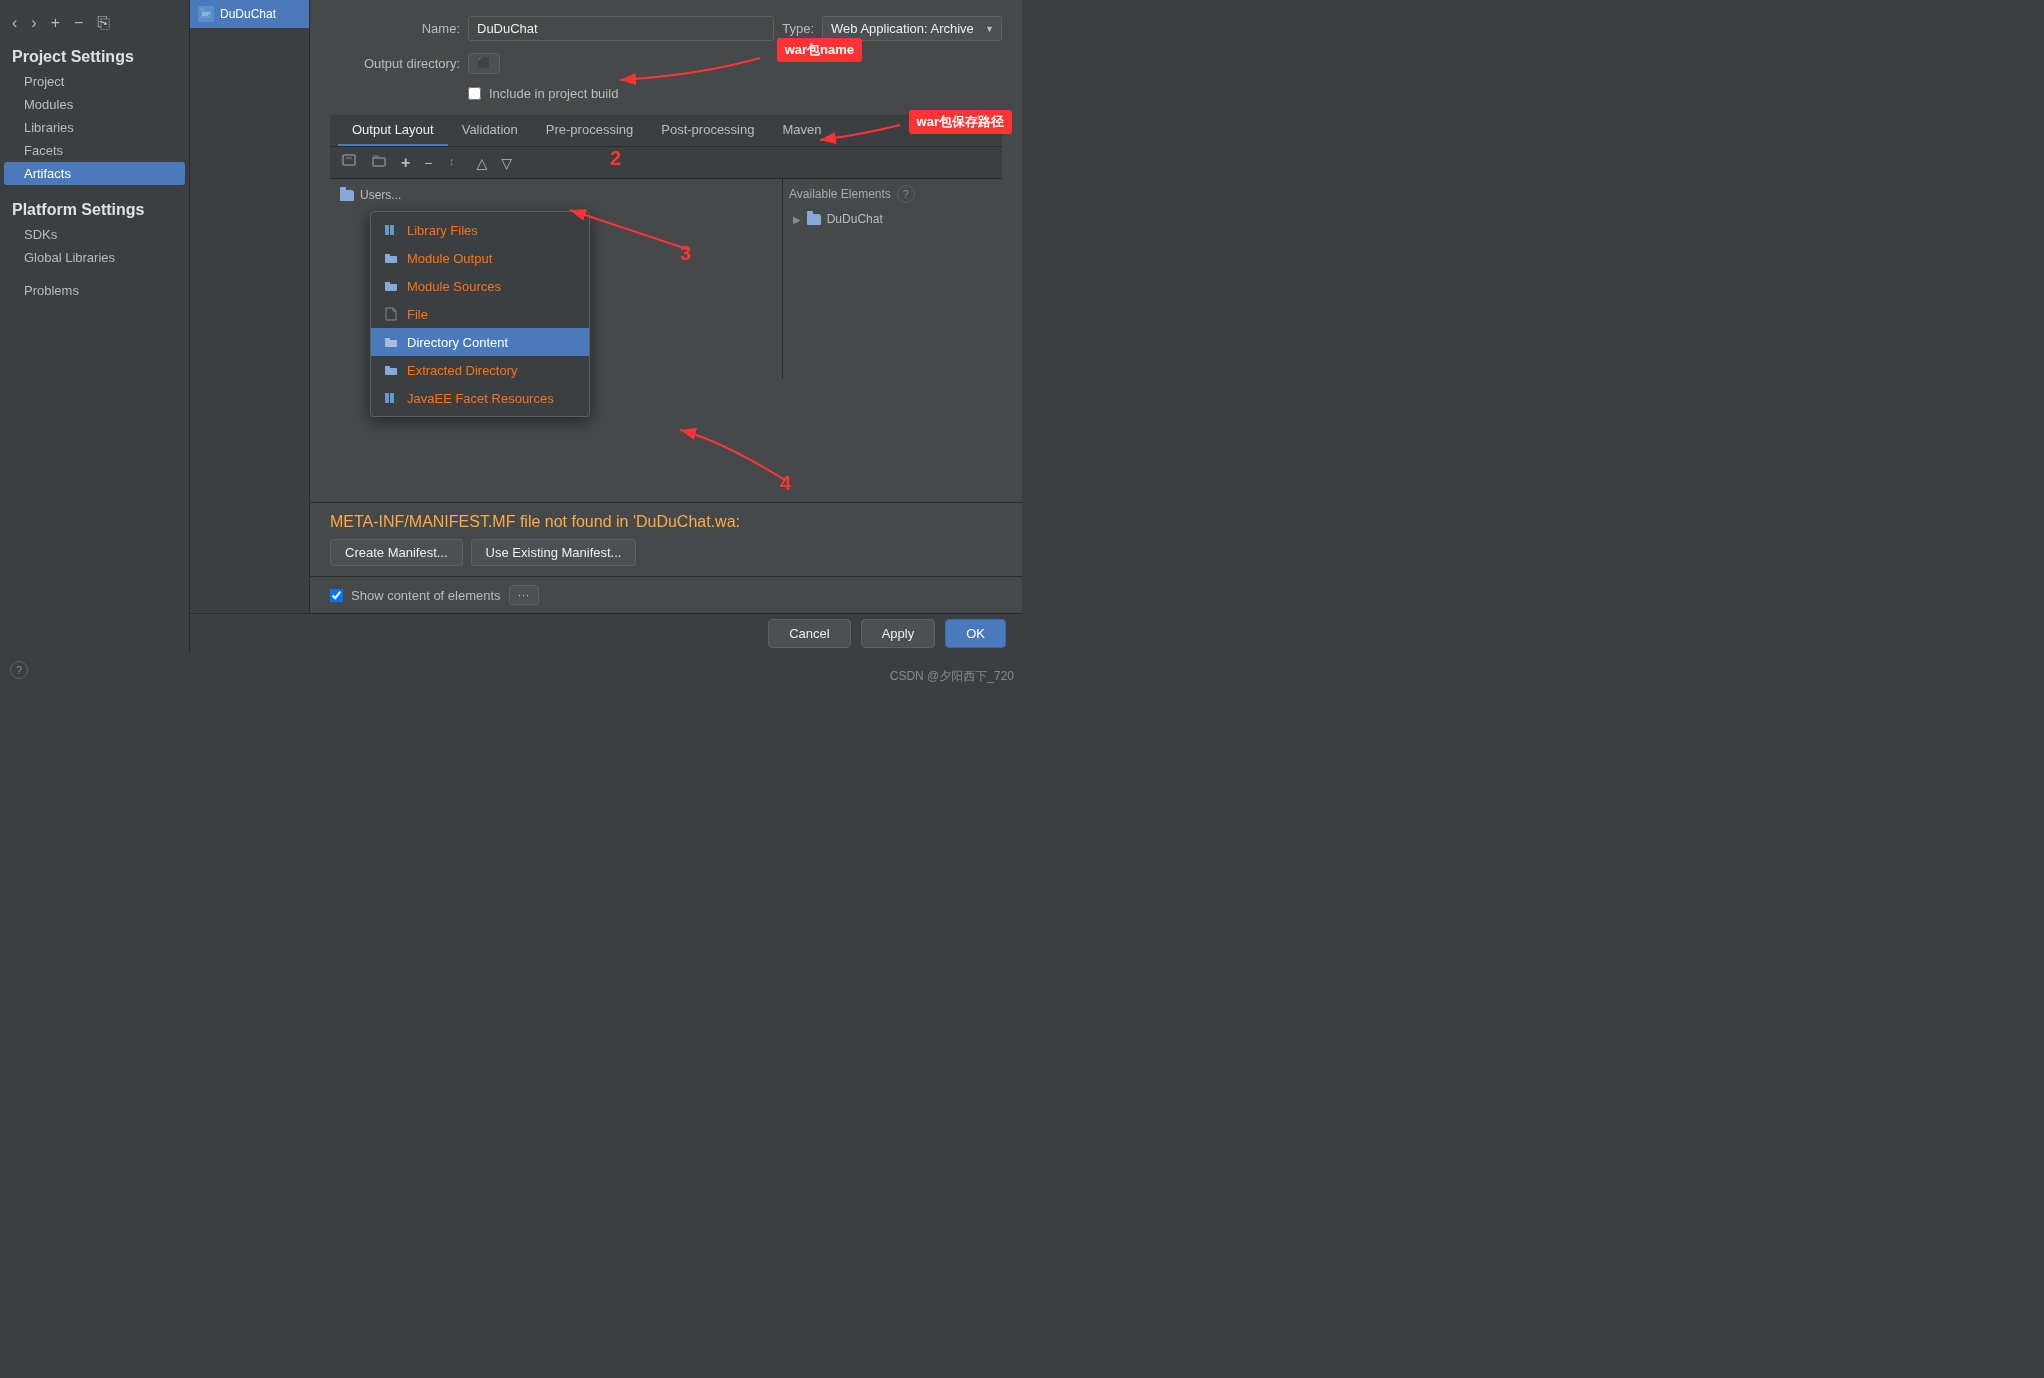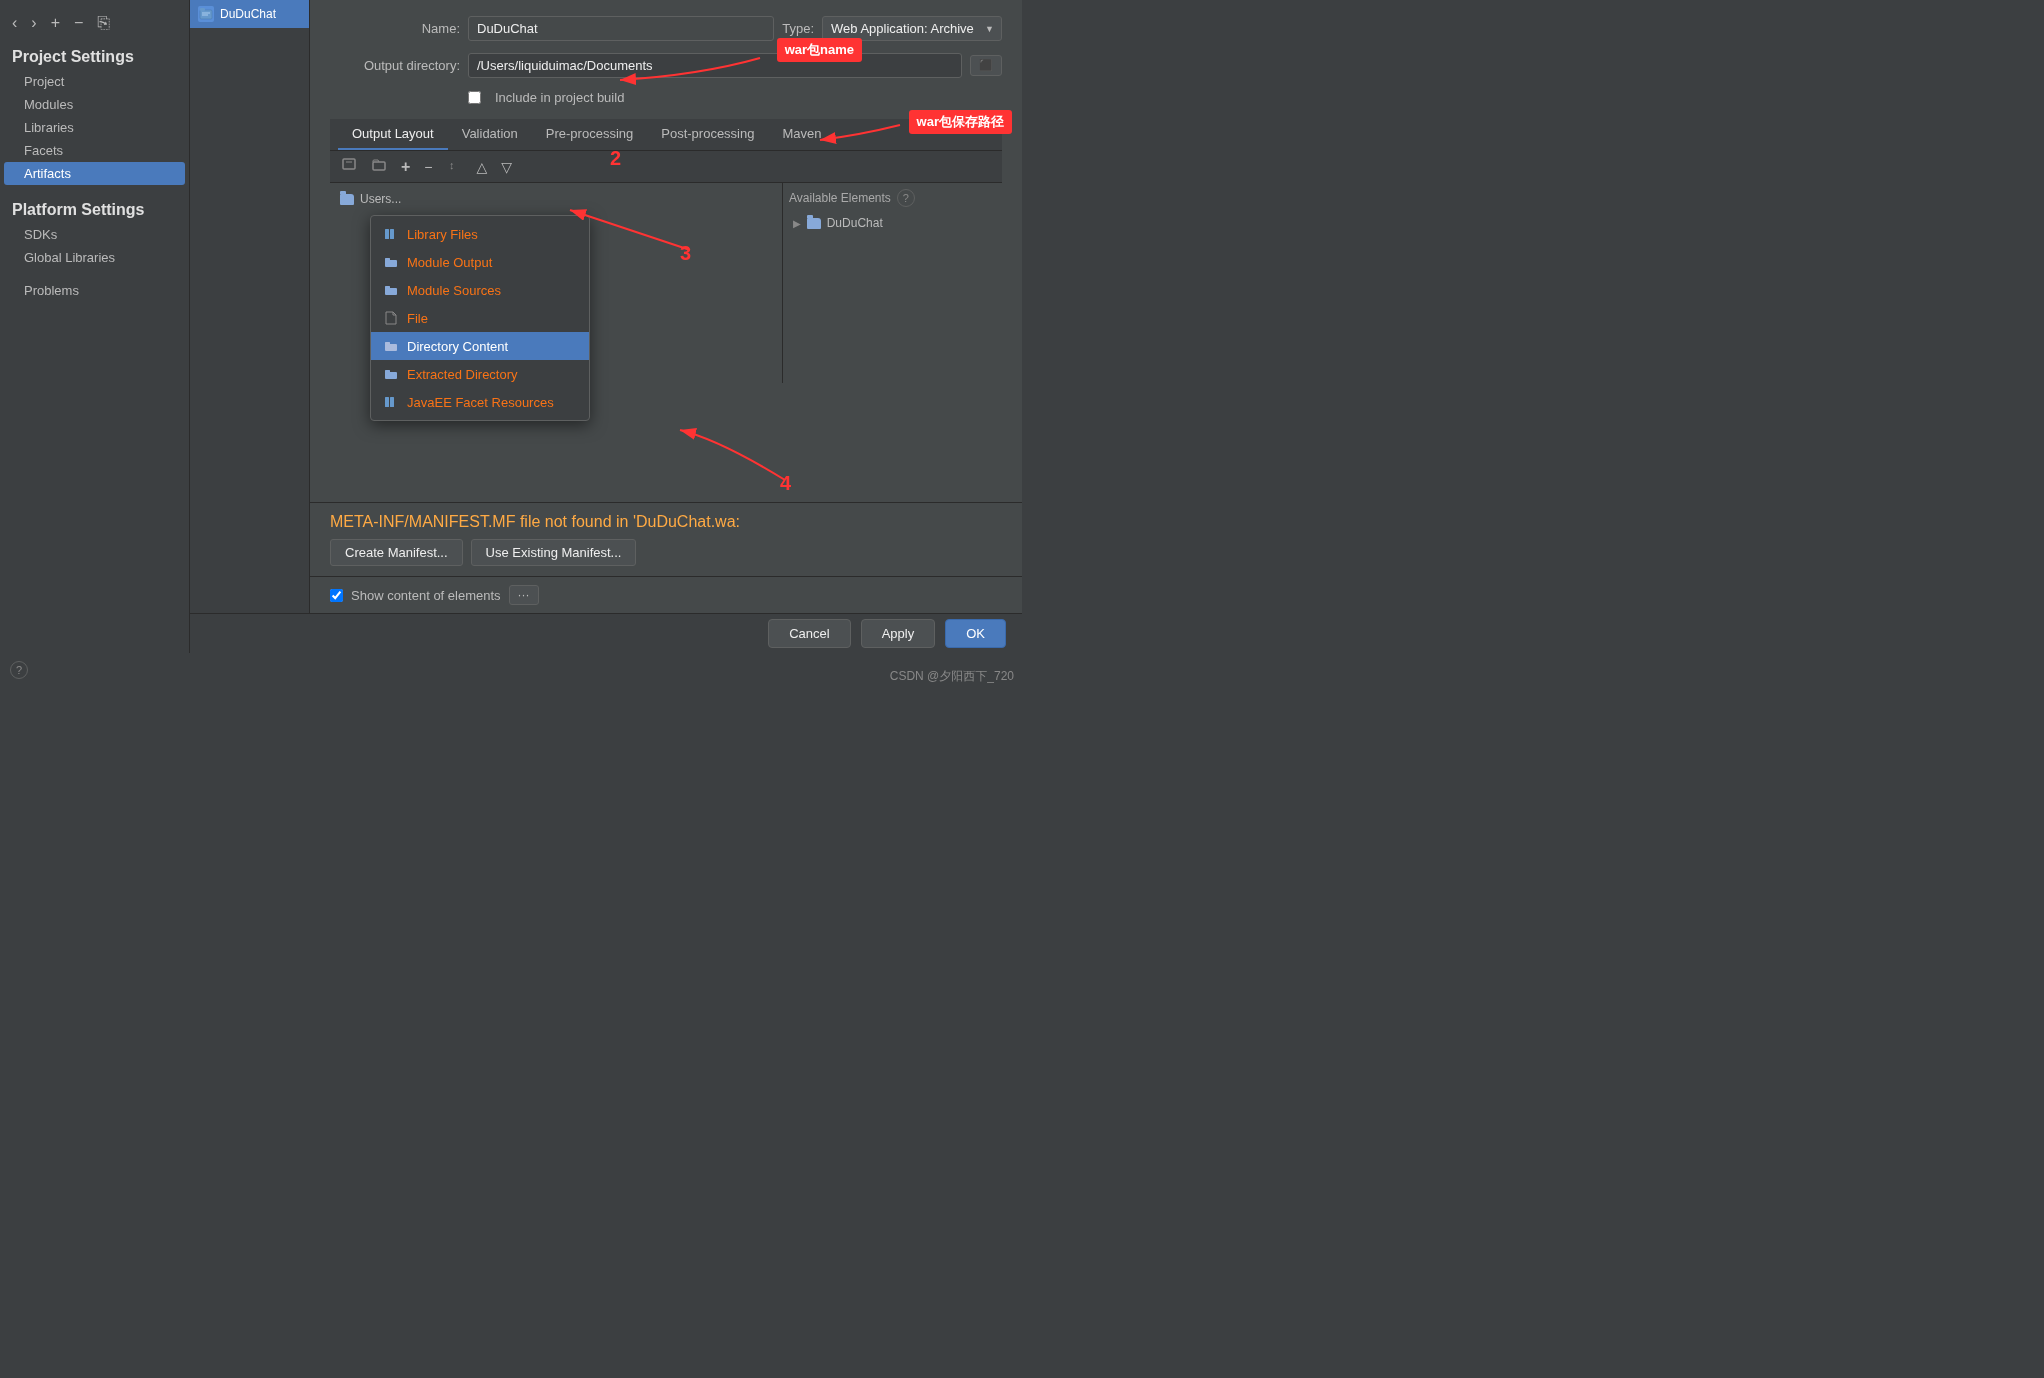--- a/index.html
+++ b/index.html
@@ -227,21 +227,21 @@
       border-radius: 3px;
       padding: 3px 8px;
       color: #bbbbbb;
       cursor: pointer;
       font-size: 11px;
     }
 
     .checkbox-row {
       display: flex;
       align-items: center;
-      gap: 14px;
+      gap: 8px;
       margin-bottom: 14px;
       padding-left: 138px;
     }
     .checkbox-row input[type="checkbox"] {
       cursor: pointer;
     }
     .checkbox-label {
       color: #bbbbbb;
       font-size: 13px;
     }
@@ -578,21 +578,20 @@
               <span class="type-label-prefix">Type:</span>
               <div class="select-wrapper">
                 <select class="type-select">
                   <option>Web Application: Archive</option>
                 </select>
               </div>
             </div>
 
             <div class="output-dir-row">
               <span class="form-label">Output directory:</span>
-              <input class="output-dir-input" type="text" value="/Users/liquiduimac/Documents" style="">
               <button class="browse-btn">⬛</button>
             </div>
 
             <div class="checkbox-row">
               <input type="checkbox" style="">
               <span class="checkbox-label">Include in project build</span>
             </div>
 
             <div class="tabs-bar">
               <div class="tab active">

